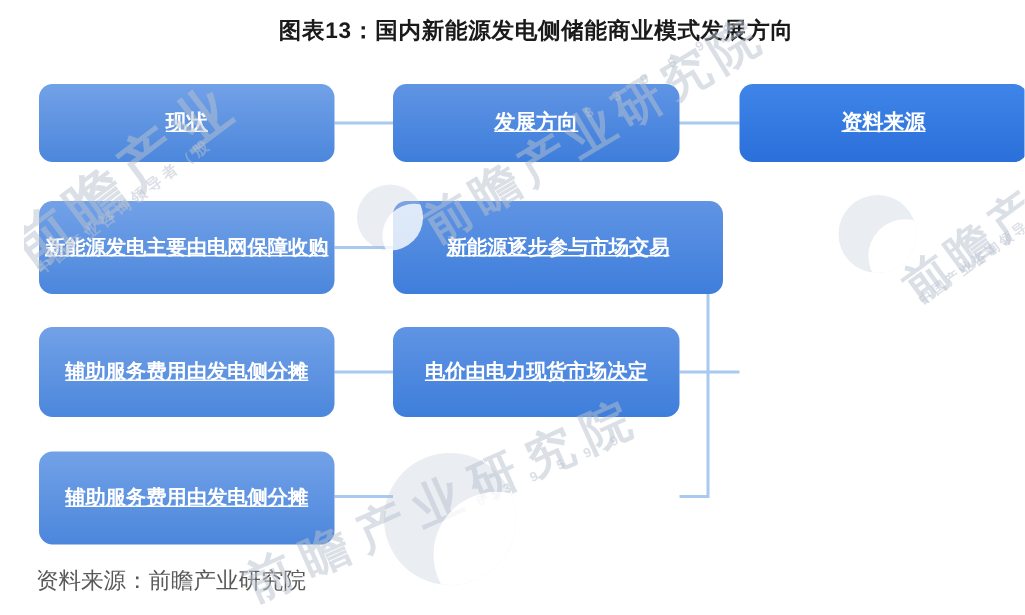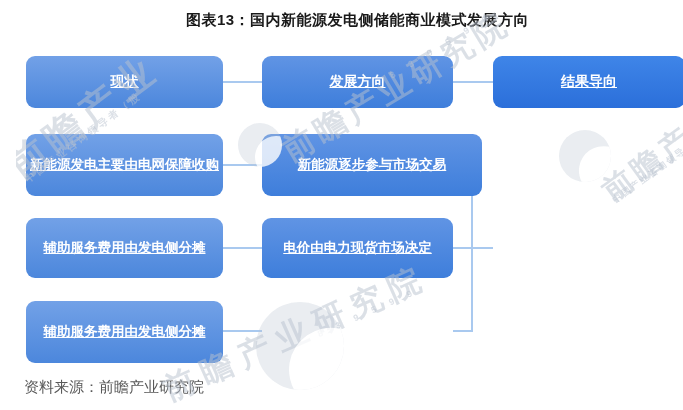--- a/index.html
+++ b/index.html
@@ -75,21 +75,21 @@
   <div class="conn h" style="left:437px;top:330px;width:19px"></div>
   <div class="conn v" style="left:455px;top:164px;height:168px"></div>
 
   <div class="box tier1 header" style="left:10px;top:56px;width:197px;height:52px">
     <span>现状</span>
   </div>
   <div class="box tier2 header" style="left:246px;top:56px;width:191px;height:52px">
     <span>发展方向</span>
   </div>
   <div class="box tier3 header" style="left:477px;top:56px;width:192px;height:52px">
-    <span>结果导向</span>
+    <span>资料来源</span>
   </div>
 
   <div class="box tier1" style="left:10px;top:134px;width:197px;height:62px">
     <span>新能源发电主要由电网保障收购</span>
   </div>
   <div class="box tier1" style="left:10px;top:218px;width:197px;height:60px">
     <span>辅助服务费用由发电侧分摊</span>
   </div>
   <div class="box tier1" style="left:10px;top:301px;width:197px;height:62px">
     <span>辅助服务费用由发电侧分摊</span>

